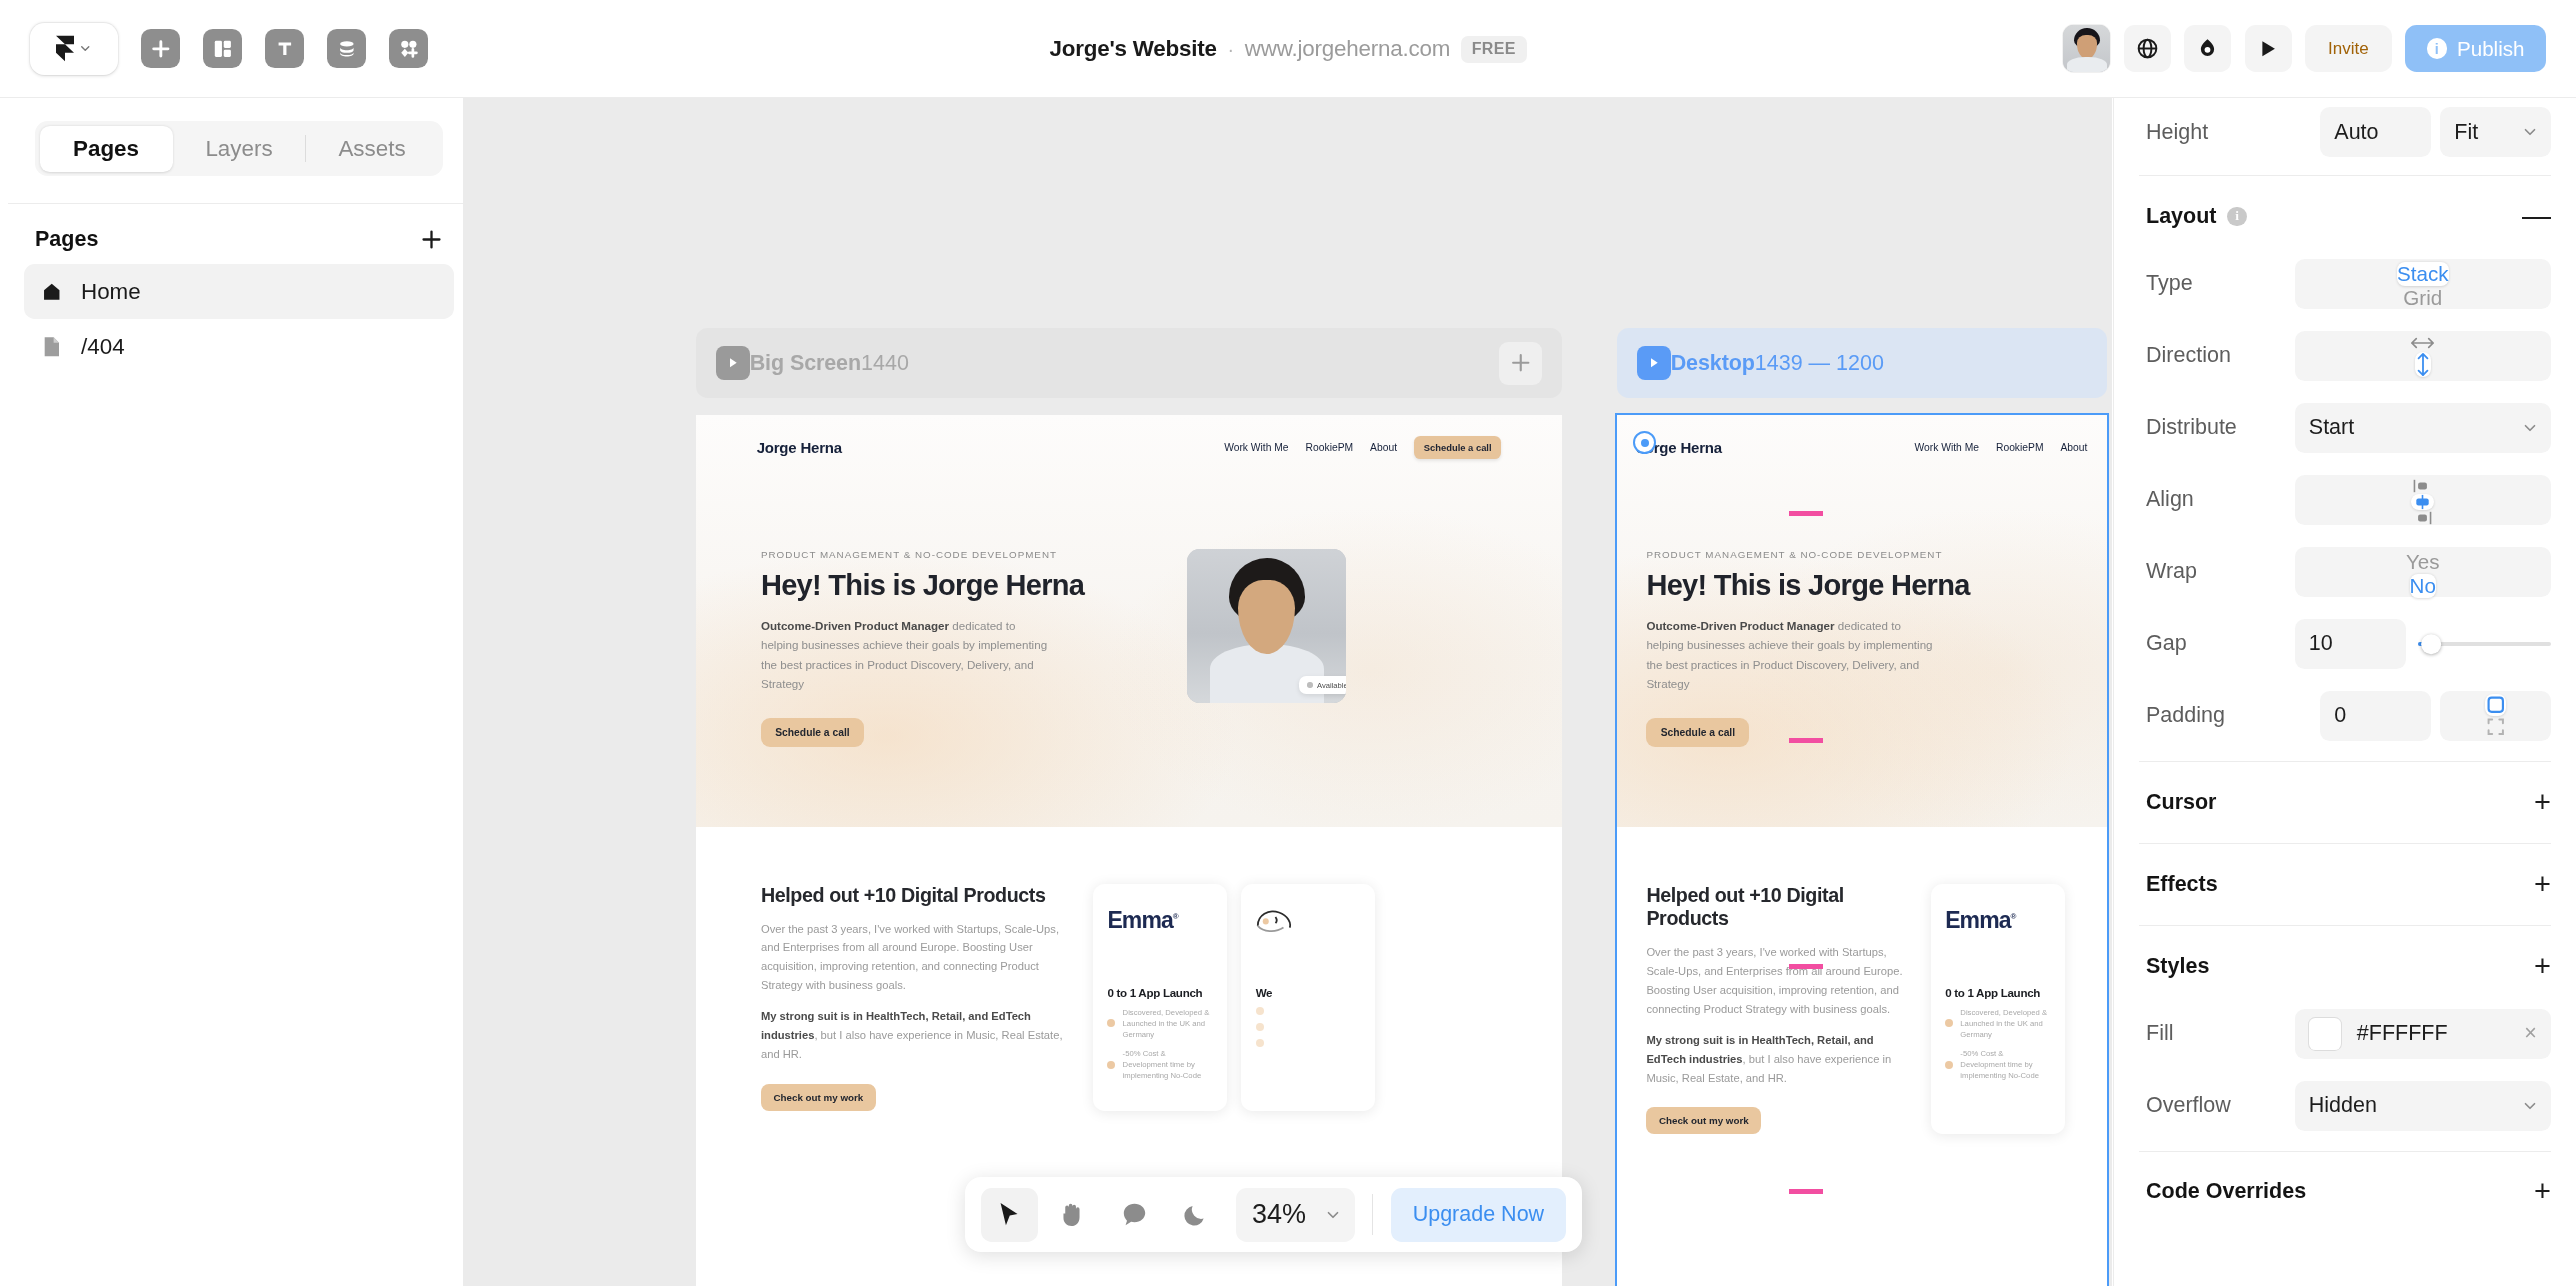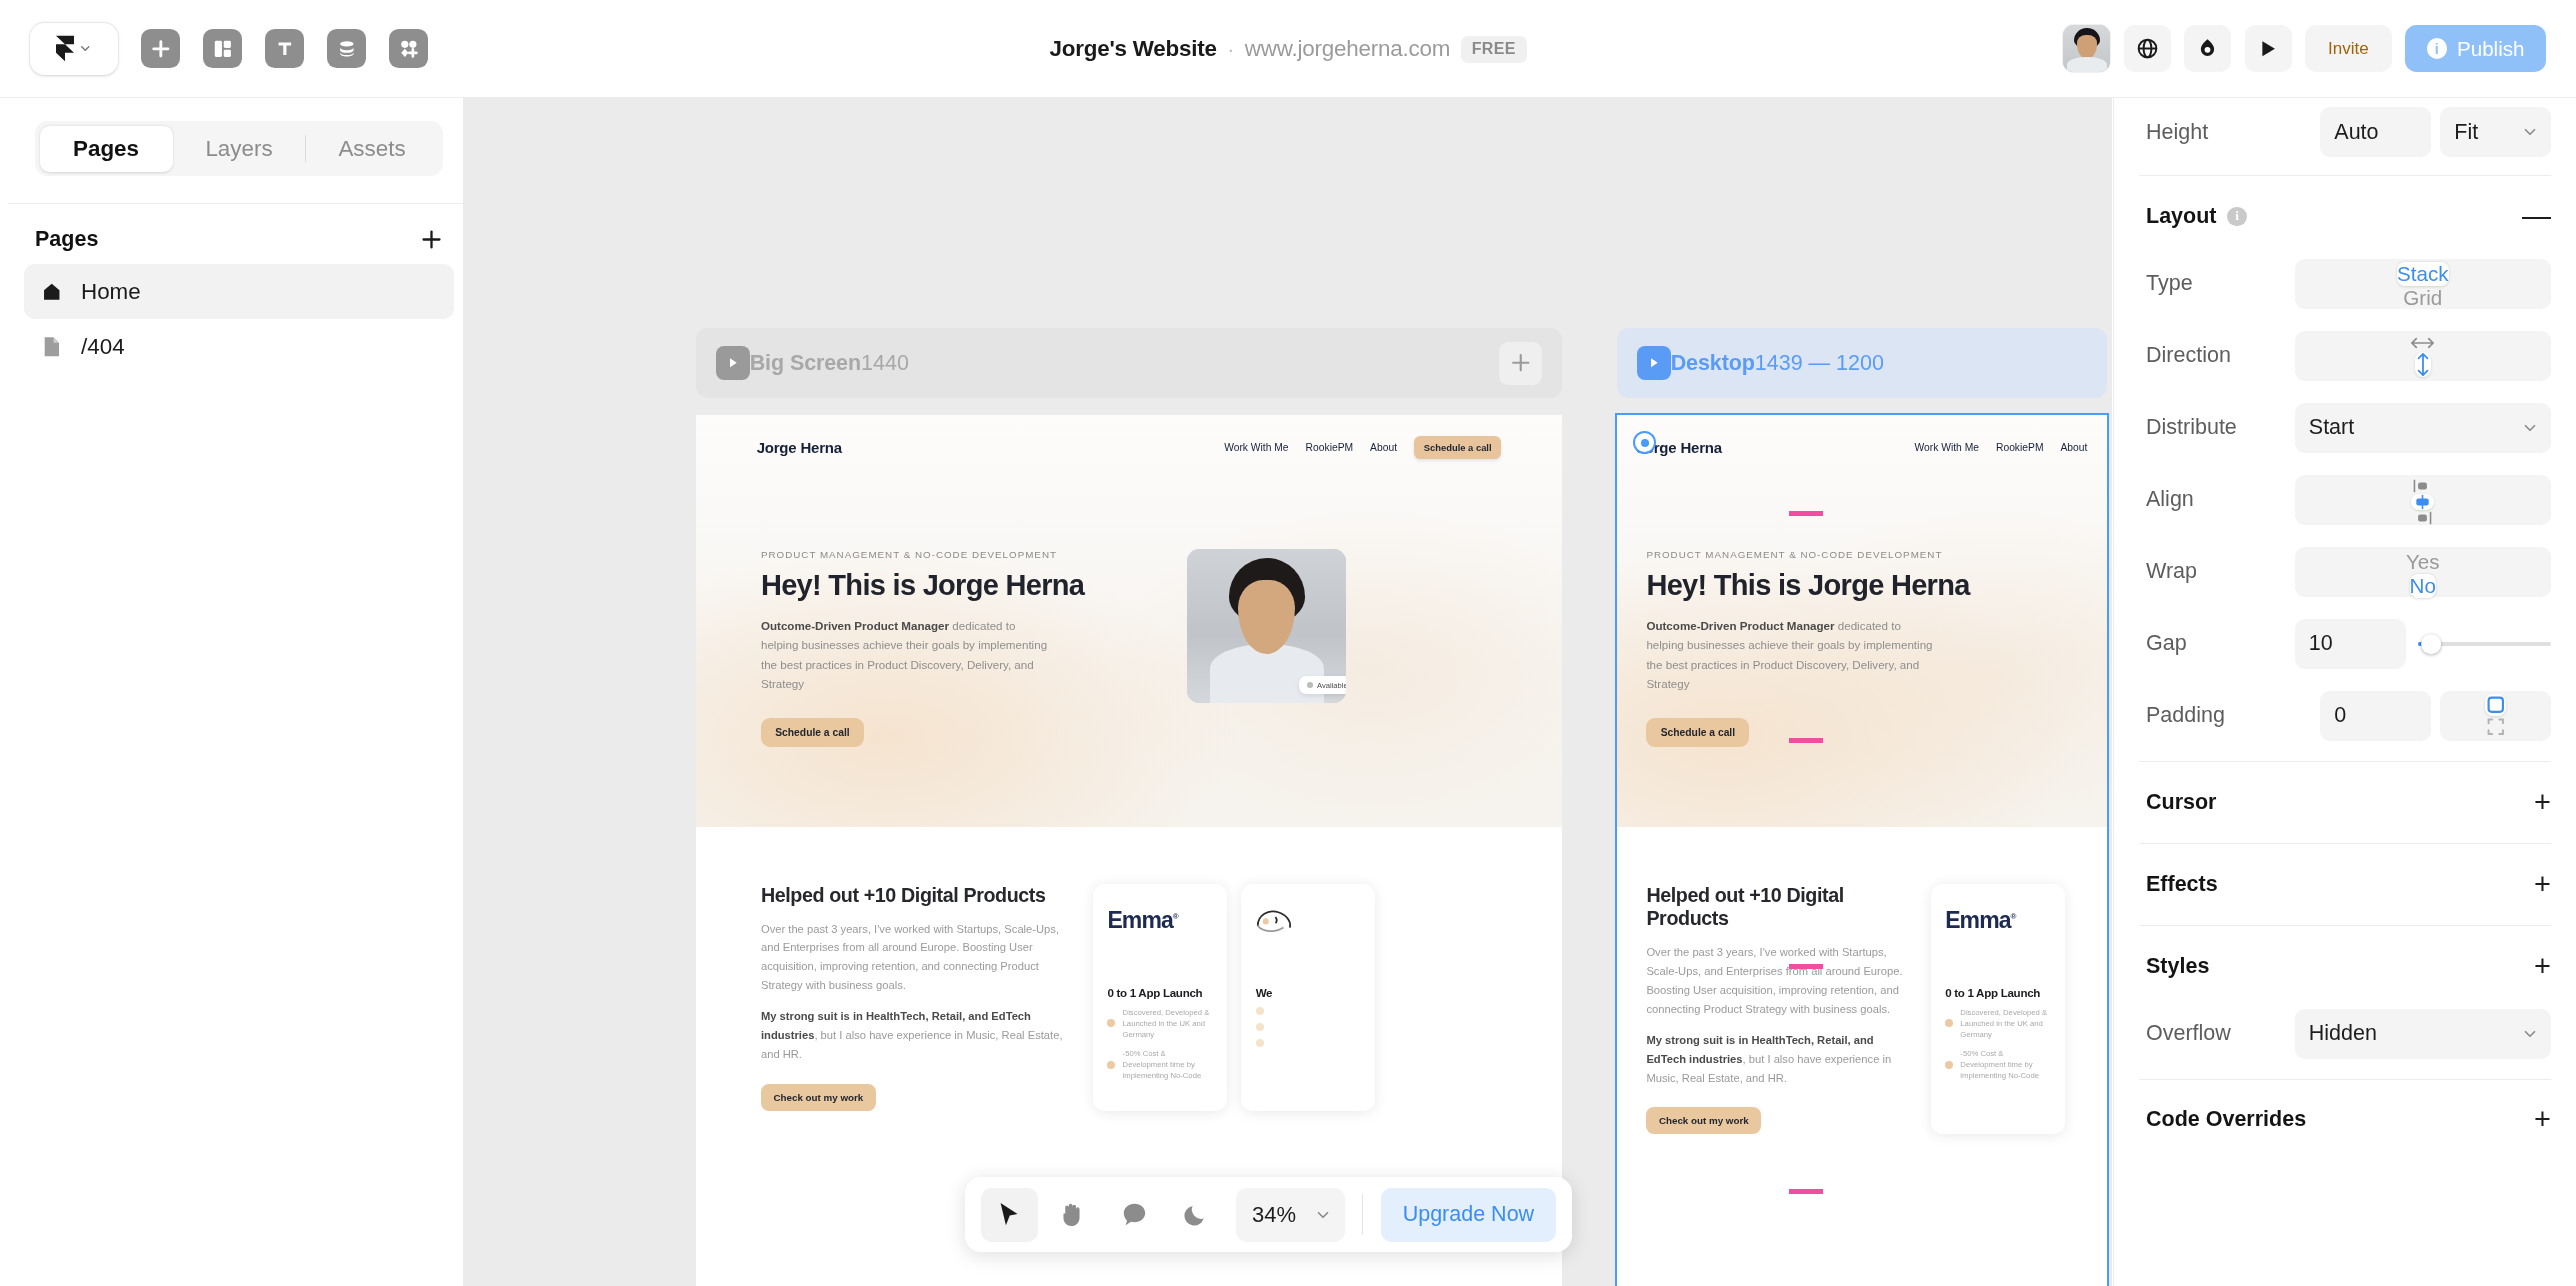--- a/index.html
+++ b/index.html
@@ -228,21 +228,21 @@
   }
   .tool {
     width:57px; height:54px; border-radius:10.7px; display:flex; align-items:center;
     justify-content:center; cursor:pointer;
   }
   .tool.active { background:#f2f2f2; }
   .zoom-ctl {
     height:54px; padding:0 12.5px 0 16px; border-radius:10.7px; background:#f4f4f4;
     display:flex; align-items:center; gap:18px; cursor:pointer; margin-left:5.4px;
   }
-  .zoom-val { font-size:22px; color:#1d1d1d; }
+  .zoom-val { font-size:27px; color:#1d1d1d; }
   .vsep { width:0.9px; height:41px; background:#e4e4e4; margin:0 12.5px; }
   .upgrade-btn {
     height:54px; padding:0 21.5px; border-radius:10.7px; background:#e3effd;
     display:flex; align-items:center; justify-content:center;
     font-size:21.5px; color:#3b8ef0; cursor:pointer;
   }
 
   
   .rightpanel {
     position:absolute; top:98px; right:0; width:463px; height:1188px;
@@ -811,20 +811,30 @@
       <span class="plus-lg">+</span>
     </div>
 
     <div class="rp-divider"></div>
 
     <div class="rp-section">
       <span class="rp-section-title">Styles</span>
       <span class="plus-lg">+</span>
     </div>
 
+    <div class="rp-row">
+      <span class="rp-label">Fill</span>
+      <div class="rp-ctl">
+        <div class="field w-grow" style="gap:16px">
+          <span class="swatch"></span>
+          <span>#FFFFFF</span>
+          <span class="x-btn" style="margin-left:auto">×</span>
+        </div>
+      </div>
+    </div>
 
     <div class="rp-row">
       <span class="rp-label">Overflow</span>
       <div class="rp-ctl">
         <div class="select w-grow">
           <span>Hidden</span>
           <svg width="18" height="18" viewBox="0 0 20 20">
               <path d="M5 7.5l5 5 5-5" stroke="#8c8c8c" stroke-width="1.9" fill="none" stroke-linecap="round" stroke-linejoin="round"></path>
             </svg>
         </div>

